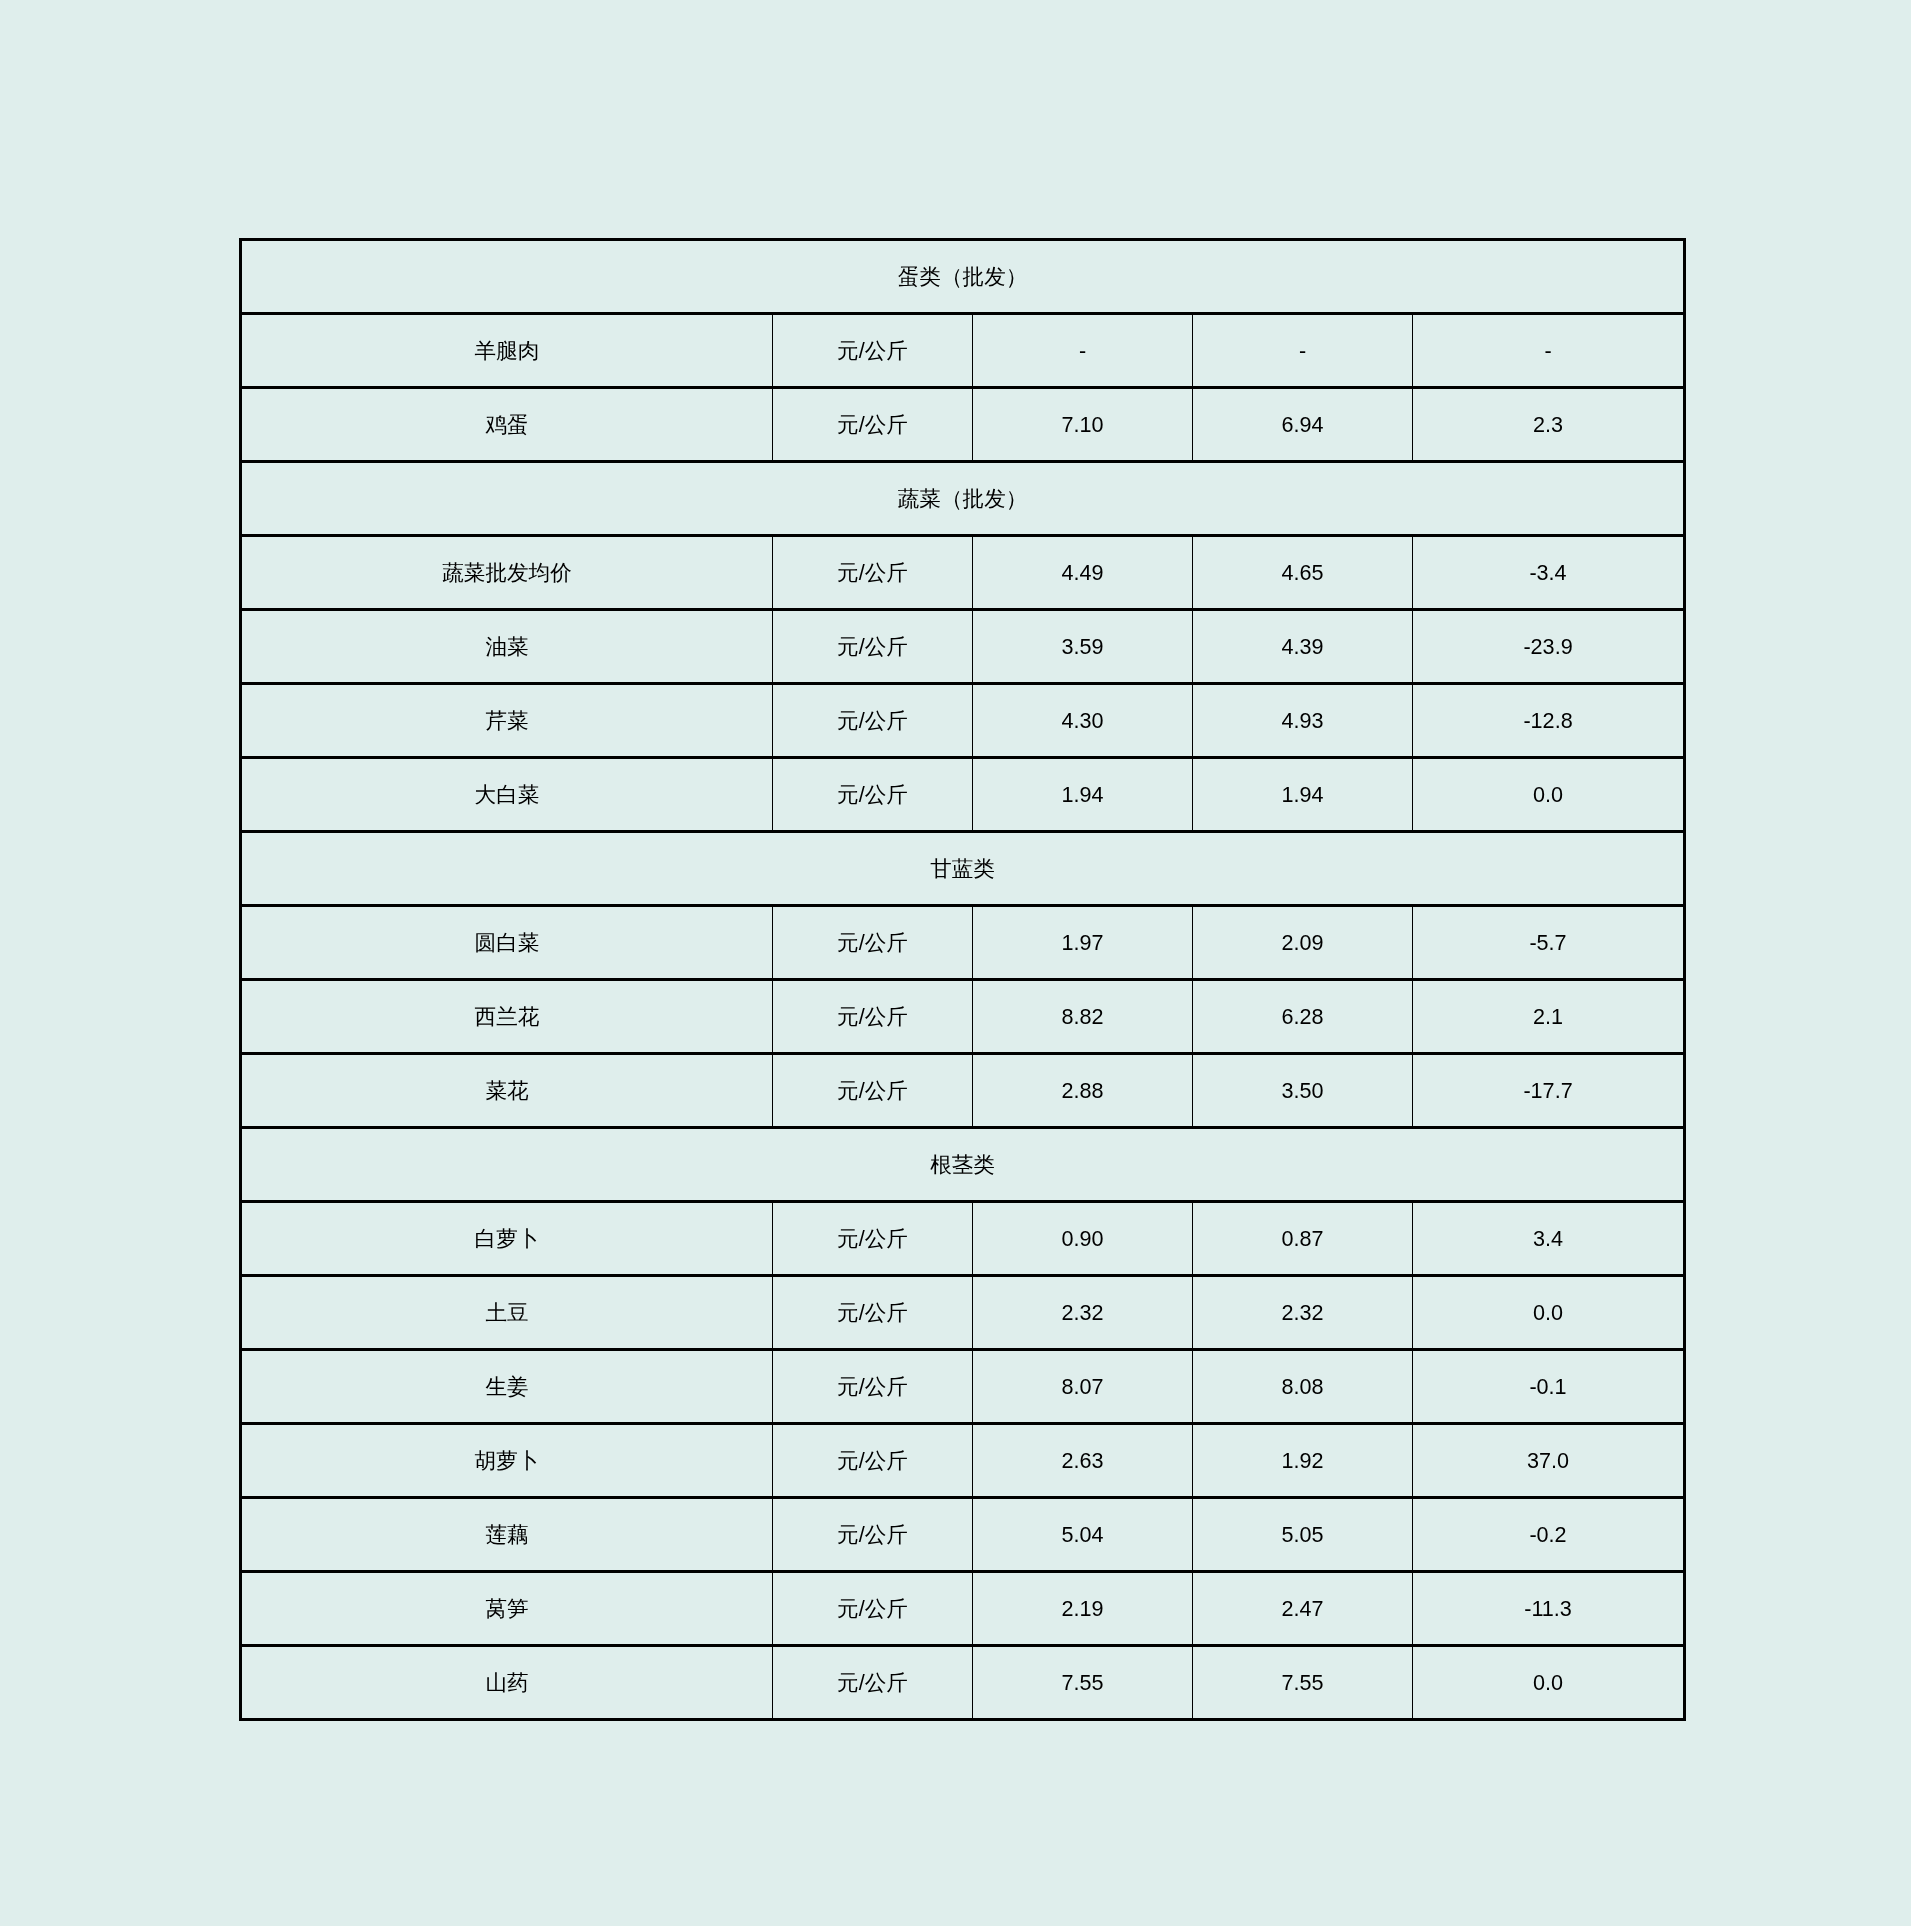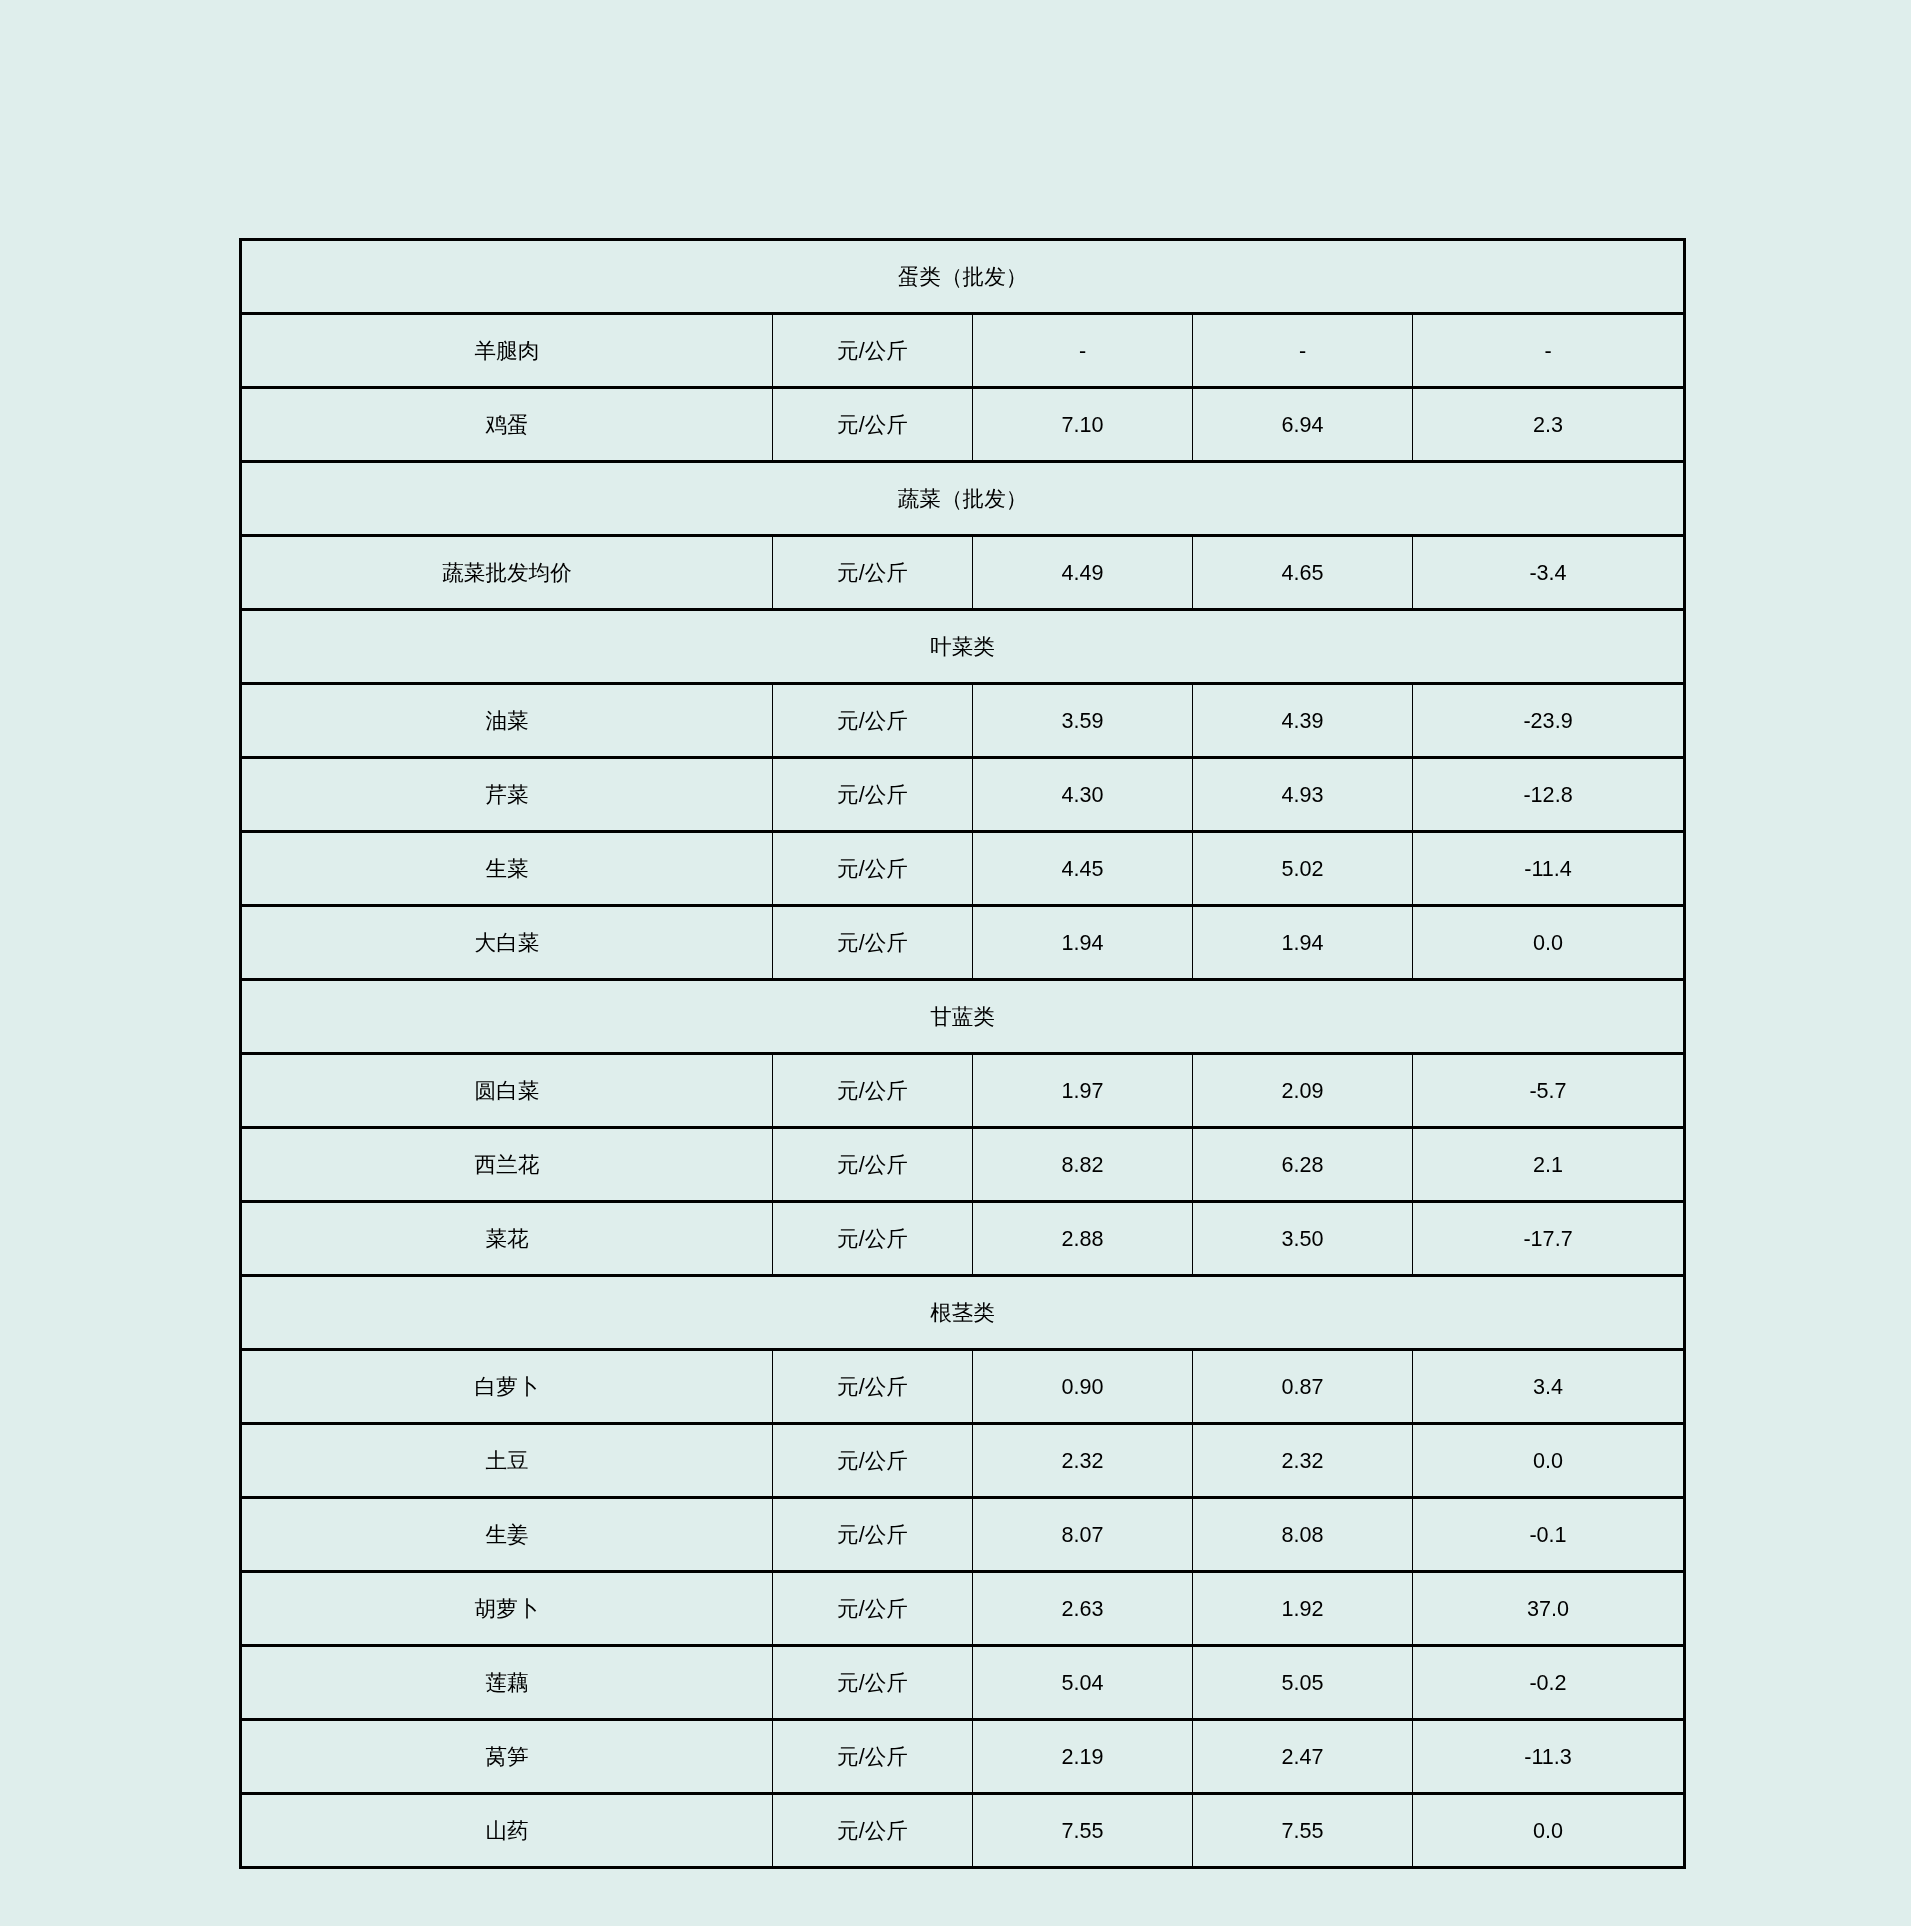--- a/index.html
+++ b/index.html
@@ -73,42 +73,32 @@
         <td colspan="5" class="section-cell">蔬菜（批发）</td>
       </tr>
       <tr>
         <td>蔬菜批发均价</td>
         <td>元/公斤</td>
         <td>4.49</td>
         <td>4.65</td>
         <td>-3.4</td>
       </tr>
       <tr>
-        <td colspan="5" class="section-cell">叶菜类</td>
-      </tr>
-      <tr>
         <td>油菜</td>
         <td>元/公斤</td>
         <td>3.59</td>
         <td>4.39</td>
         <td>-23.9</td>
       </tr>
       <tr>
         <td>芹菜</td>
         <td>元/公斤</td>
         <td>4.30</td>
         <td>4.93</td>
         <td>-12.8</td>
-      </tr>
-      <tr>
-        <td>生菜</td>
-        <td>元/公斤</td>
-        <td>4.45</td>
-        <td>5.02</td>
-        <td>-11.4</td>
       </tr>
       <tr>
         <td>大白菜</td>
         <td>元/公斤</td>
         <td>1.94</td>
         <td>1.94</td>
         <td>0.0</td>
       </tr>
       <tr>
         <td colspan="5" class="section-cell">甘蓝类</td>

